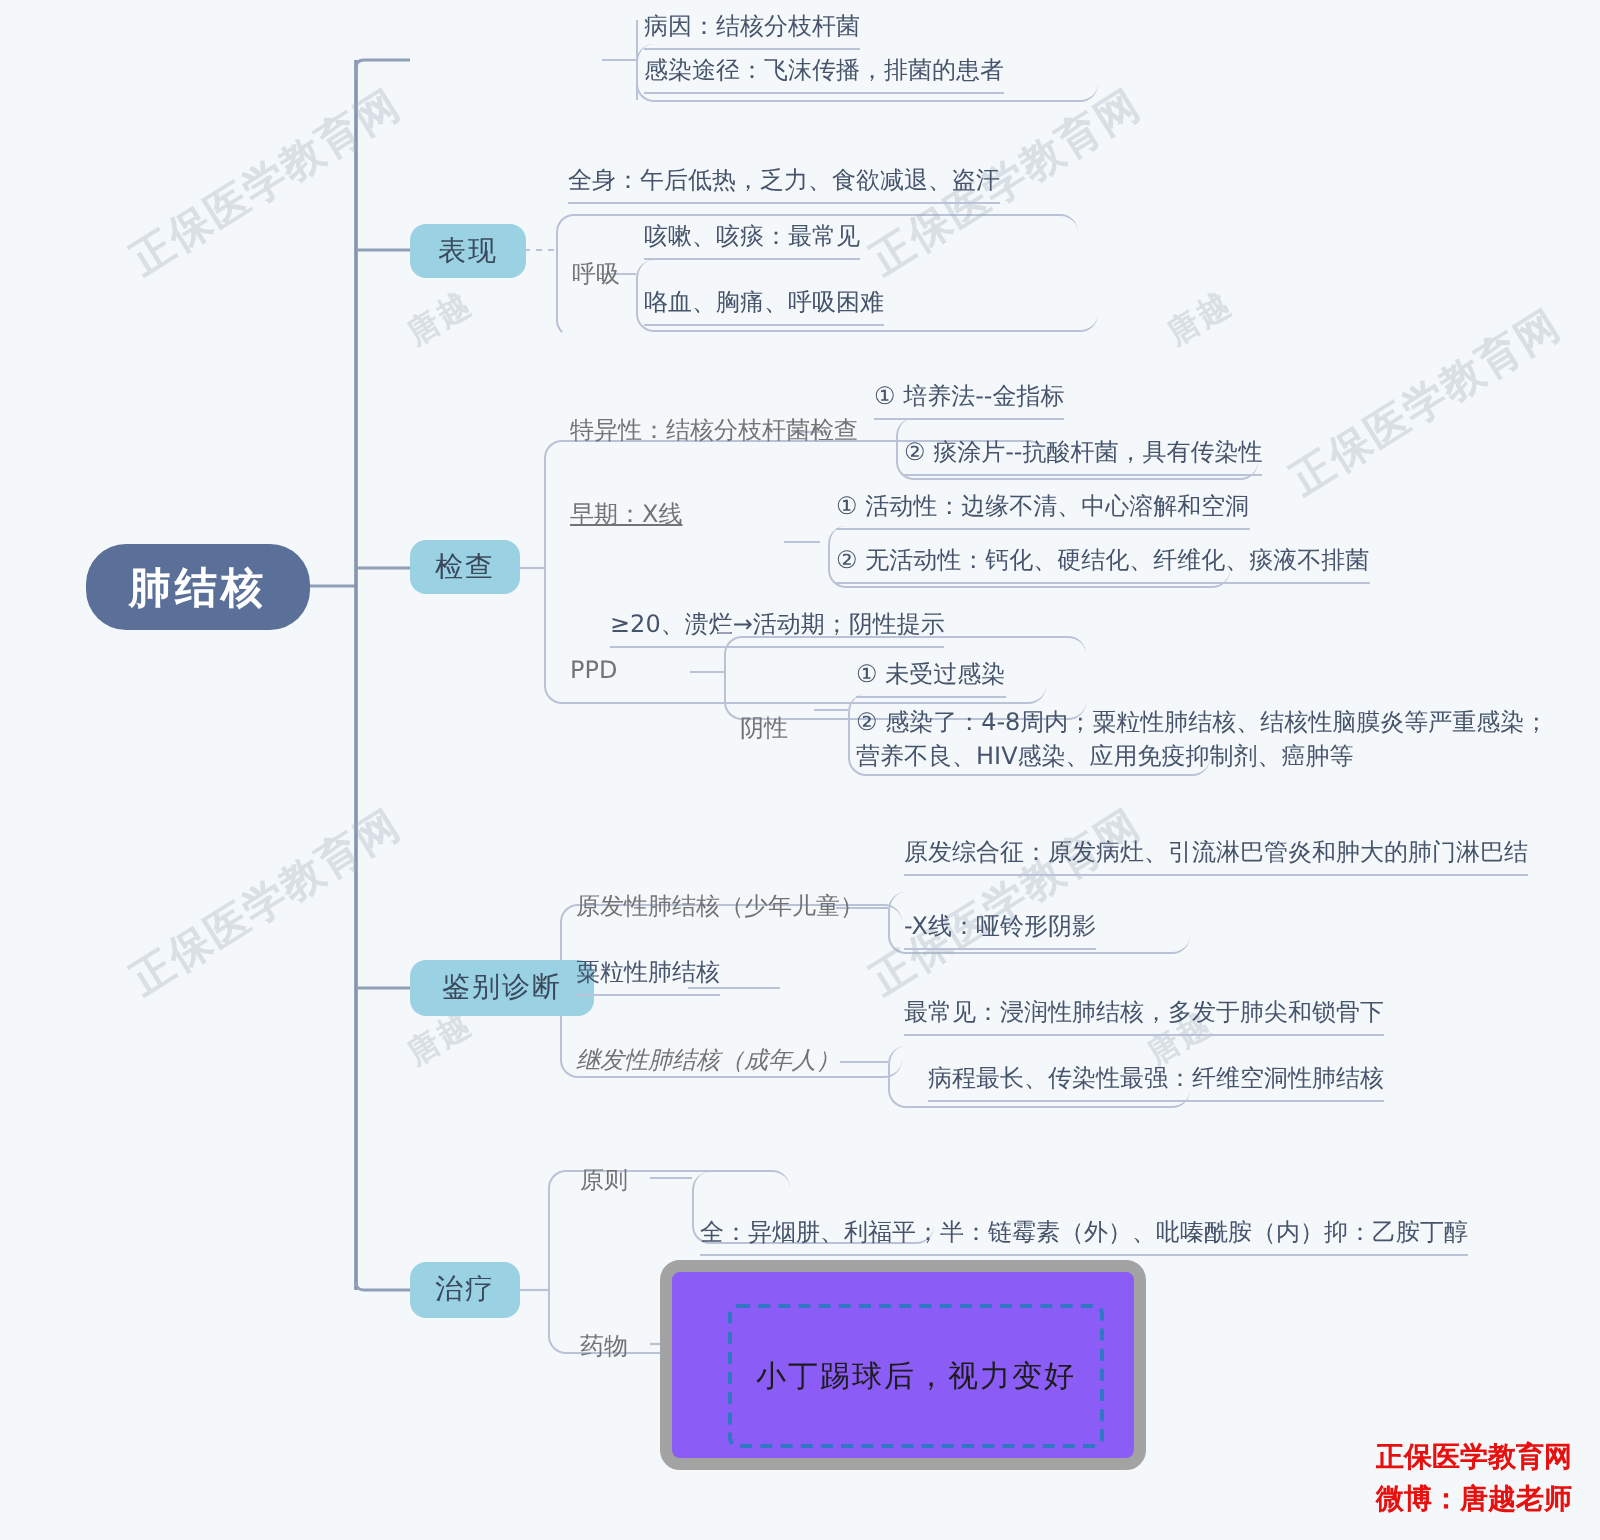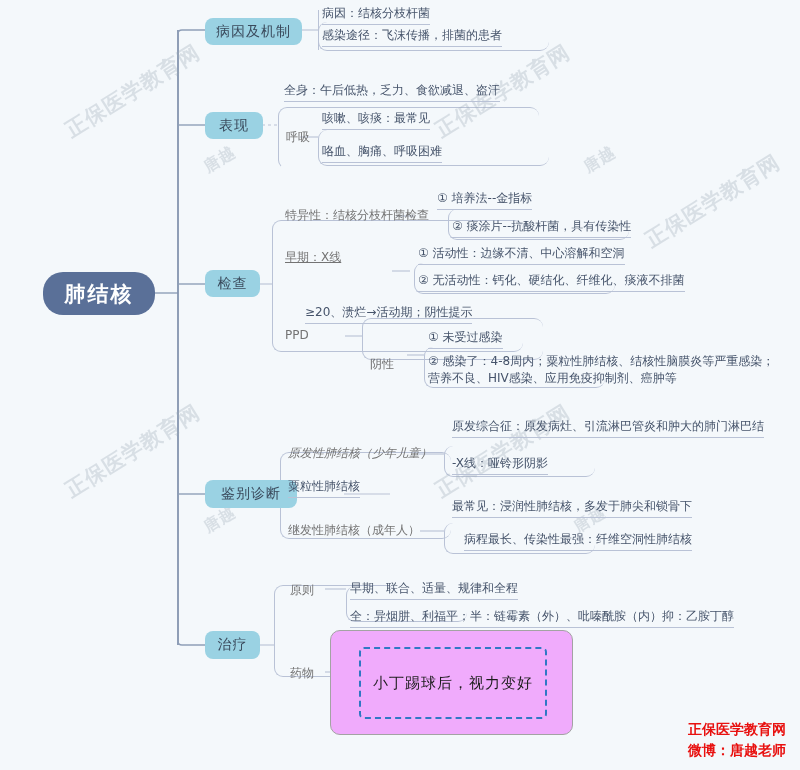--- a/index.html
+++ b/index.html
@@ -108,22 +108,22 @@
     border: 1px solid #b9c2d6;
     border-radius: 9px;
     z-index: 1;
     background: transparent;
   }
 
   
   .mnemonic-card {
     position: absolute;
     z-index: 4;
-    background: #f0abfc;
-    border: 1px solid #a3a3a3;
+    background: #8b5cf6;
+    border: 6px solid #a3a3a3;
     border-radius: 10px;
     box-sizing: border-box;
   }
   .mnemonic-inner {
     position: absolute;
     left: 28px; top: 16px;
     width: 188px; height: 72px;
     border: 2px dashed #2f78c4;
     border-radius: 5px;
     box-sizing: border-box;
@@ -210,23 +210,20 @@
   <div class="groupbox" style="left:444px; top:446px; width:150px; height:30px; border-right:none; border-top:none;"></div>
   <div class="groupbox" style="left:444px; top:523px; width:150px; height:30px; border-right:none; border-top:none;"></div>
 
   <div class="groupbox" style="left:274px; top:585px; width:120px; height:90px; border-right:none;"></div>
   <div class="groupbox" style="left:346px; top:586px; width:120px; height:35px; border-right:none; border-top:none;"></div>
 
   <div class="node root" style="left:43px; top:272px; width:112px; height:43px;">
     <span>肺结核</span>
   </div>
 
-  <div class="node lvl1" style="left:205px; top:18px; width:97px; height:27px;">
-    <span>病因及机制</span>
-  </div>
   <div class="node leaf" style="left:322px; top:5px; height:20px;">
     <span>病因：结核分枝杆菌</span>
   </div>
   <div class="node leaf" style="left:322px; top:27px; height:20px;">
     <span>感染途径：飞沫传播，排菌的患者</span>
   </div>
 
   <div class="node lvl1" style="left:205px; top:112px; width:58px; height:27px;">
     <span>表现</span>
   </div>
@@ -280,53 +277,50 @@
     <span>① 未受过感染</span>
   </div>
   <div class="node leaf wrap" style="left:428px; top:352px; width:350px; height:38px;">
     <span>② 感染了：4-8周内；粟粒性肺结核、结核性脑膜炎等严重感染；营养不良、HIV感染、应用免疫抑制剂、癌肿等</span>
   </div>
 
   <div class="node lvl1" style="left:205px; top:480px; width:92px; height:28px;">
     <span>鉴别诊断</span>
   </div>
 
-  <div class="node plain" style="left:288px; top:444px; height:18px;font-style:italic;">
+  <div class="node plain" style="left:288px; top:444px; height:18px;">
     <span>原发性肺结核（少年儿童）</span>
   </div>
   <div class="node leaf" style="left:452px; top:418px; height:20px;">
     <span>原发综合征：原发病灶、引流淋巴管炎和肿大的肺门淋巴结</span>
   </div>
   <div class="node leaf" style="left:452px; top:455px; height:20px;">
     <span>-X线：哑铃形阴影</span>
   </div>
 
   <div class="node leaf" style="left:288px; top:478px; height:20px;">
     <span>粟粒性肺结核</span>
   </div>
 
-  <div class="node plain" style="left:288px; top:521px; height:18px;">
+  <div class="node plain" style="left:288px; top:521px; height:18px;font-style:italic;">
     <span>继发性肺结核（成年人）</span>
   </div>
   <div class="node leaf" style="left:452px; top:498px; height:20px;">
     <span>最常见：浸润性肺结核，多发于肺尖和锁骨下</span>
   </div>
   <div class="node leaf" style="left:464px; top:531px; height:20px;">
     <span>病程最长、传染性最强：纤维空洞性肺结核</span>
   </div>
 
   <div class="node lvl1" style="left:205px; top:631px; width:55px; height:28px;">
     <span>治疗</span>
   </div>
 
   <div class="node plain" style="left:290px; top:581px; height:18px;">
     <span>原则</span>
-  </div>
-  <div class="node leaf" style="left:350px; top:580px; height:20px;">
-    <span>早期、联合、适量、规律和全程</span>
   </div>
 
   <div class="node plain" style="left:290px; top:664px; height:18px;">
     <span>药物</span>
   </div>
   <div class="node leaf" style="left:350px; top:608px; height:20px;">
     <span>全：异烟肼、利福平；半：链霉素（外）、吡嗪酰胺（内）抑：乙胺丁醇</span>
   </div>
 
   <div class="mnemonic-card" style="left:330px; top:630px; width:243px; height:105px;">

